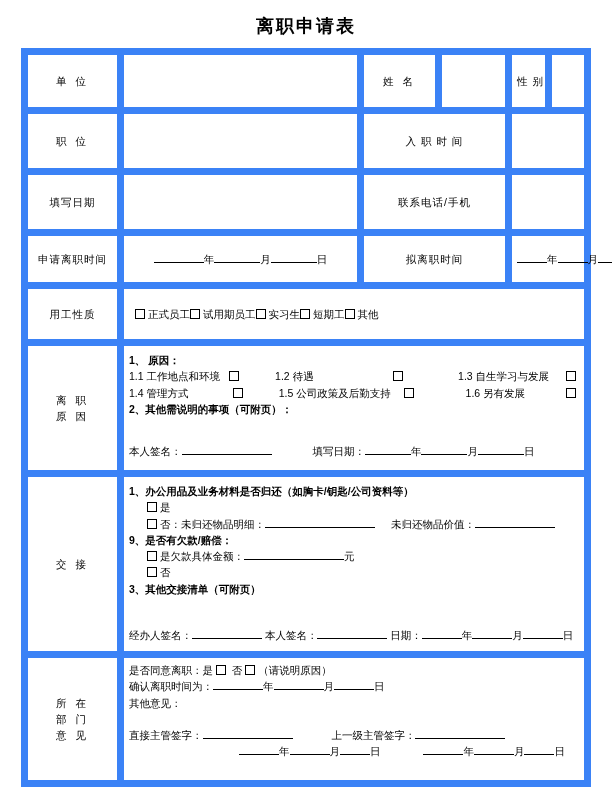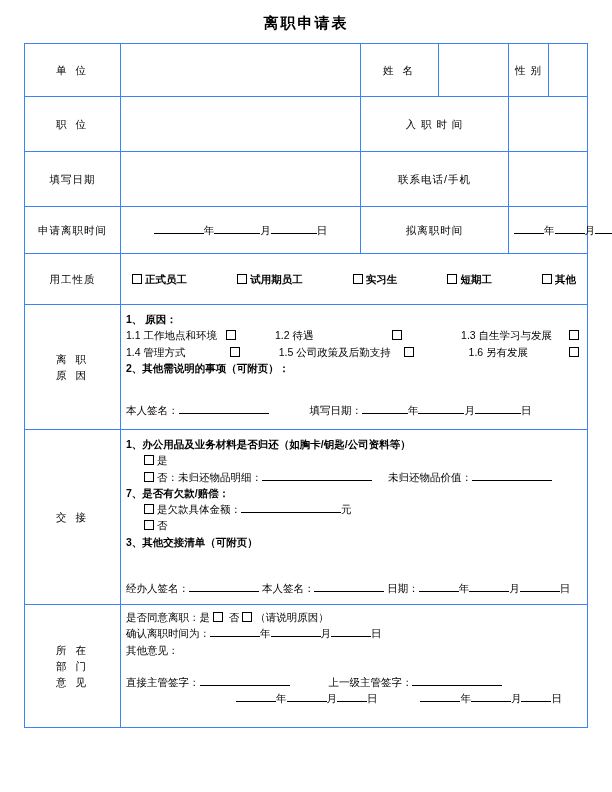--- a/index.html
+++ b/index.html
@@ -16,34 +16,34 @@
   }
   .page {
     position: relative;
     width: 612px;
     height: 792px;
     box-sizing: border-box;
     padding: 0;
   }
   .doc-title {
     text-align: center;
-    font-size: 15px;
+    font-size: 18px;
     font-weight: bold;
     letter-spacing: 2px;
     margin: 14px 0 10px 0;
     font-family: "Liberation Serif", serif;
   }
   table.form {
     border-collapse: collapse;
     width: 563px;
     margin: 0 auto;
     table-layout: fixed;
   }
   table.form td {
-    border: 1px solid #3b82f6;
+    border: 7px solid #3b82f6;
     font-size: 10.5px;
     padding: 3px 5px;
     vertical-align: middle;
     line-height: 1.55;
   }
   .lbl {
     text-align: center;
     letter-spacing: 3px;
     white-space: nowrap;
   }
@@ -154,21 +154,21 @@
       <td class="h-apply" colspan="2">
         <div class="date-row" style="text-align:center;">
           <span class="blank b30"></span><span>年</span><span class="blank b30"></span><span>月</span><span class="blank b30"></span>
         </div>
       </td>
     </tr>
 
     <tr>
       <td class="lbl-tight h-type">用工性质</td>
       <td class="h-type" colspan="5">
-        <div style="display:flex; justify-content:space-between; padding:0 6px;font-weight:bold;">
+        <div style="display:flex; justify-content:flex-start; padding:0 6px;">
           <span class="nowrap"><span class="cb"></span><span>正式员工</span></span>
           <span class="nowrap"><span class="cb"></span><span>试用期员工</span></span>
           <span class="nowrap"><span class="cb"></span><span>实习生</span></span>
           <span class="nowrap"><span class="cb"></span><span>短期工</span></span>
           <span class="nowrap"><span class="cb"></span><span>其他</span></span>
         </div>
       </td>
     </tr>
 
 
@@ -220,21 +220,21 @@
         </div>
       </td>
     </tr>
 
     <tr>
       <td class="lbl" style="height:165px;">交  接</td>
       <td colspan="5" class="handover-body cell-pad" style="height:165px; vertical-align:top; padding-top:6px;">
         <div class="bold">1、办公用品及业务材料是否归还（如胸卡/钥匙/公司资料等）</div>
         <div class="indent"><span class="cb"></span><span>是</span></div>
         <div class="indent"><span class="cb"></span><span>否：未归还物品明细：</span><span class="blank b110"></span><span style="margin-left:16px;">未归还物品价值：</span><span class="blank b80"></span></div>
-        <div class="bold">7、是否有欠款/赔偿：</div>
+        <div class="bold">9、是否有欠款/赔偿：</div>
         <div class="indent"><span class="cb"></span><span>是欠款具体金额：</span><span class="blank b100"></span><span>元</span></div>
         <div class="indent"><span class="cb"></span><span>否</span></div>
         <div class="bold">3、其他交接清单（可附页）</div>
         <div style="margin-top:30px;">
           <span>经办人签名：</span><span class="blank b70"></span>
           <span>本人签名：</span><span class="blank b70"></span>
           <span>日期：</span><span class="blank b40"></span><span>年</span><span class="blank b40"></span><span>月</span><span class="blank b40"></span><span>日</span>
         </div>
       </td>
     </tr>

